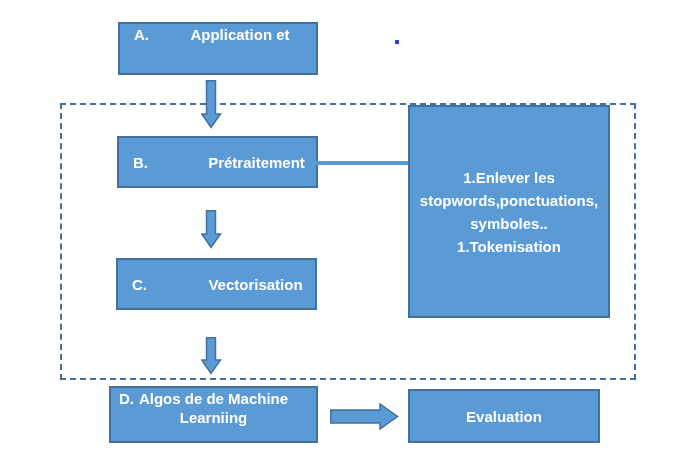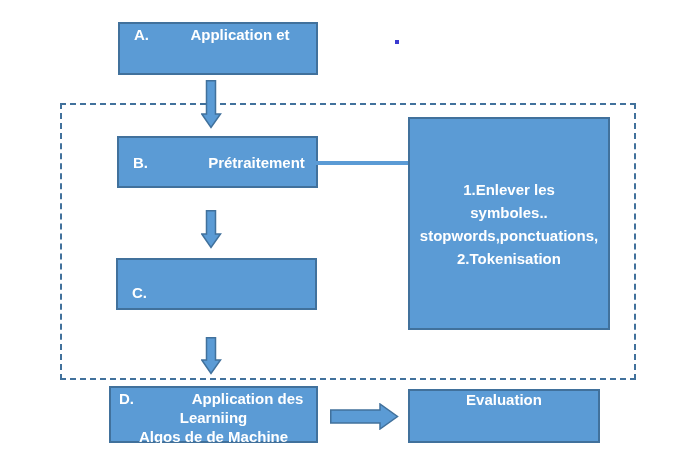--- a/index.html
+++ b/index.html
@@ -38,25 +38,25 @@
   .shift-md{padding-left:68px;}
   .shift-lg{padding-left:78px;}
   .box-a{left:118px;top:22px;width:200px;height:53px;padding-top:2px;}
   .box-b{left:117px;top:136px;width:201px;height:52px;display:flex;align-items:center;justify-content:center;}
   .box-b .line{width:100%;}
   .box-c{left:116px;top:258px;width:201px;height:52px;display:flex;align-items:center;justify-content:center;}
   .box-c .line{width:100%;}
   .box-d{left:109px;top:386px;width:209px;height:57px;padding-top:1px;}
   .box-d .line{line-height:19px;}
   .box-details{
-    left:408px;top:117px;width:202px;height:213px;
+    left:408px;top:105px;width:202px;height:213px;
     display:flex;flex-direction:column;justify-content:center;
   }
   .box-details .line{line-height:23px;}
-  .box-eval{left:408px;top:389px;width:192px;height:54px;display:flex;align-items:flex-start;justify-content:center;}
+  .box-eval{left:408px;top:389px;width:192px;height:54px;display:flex;align-items:center;justify-content:center;}
   .dashed-frame{
     position:absolute;
     left:60px;top:103px;width:576px;height:277px;
     border:2px dashed var(--dashed-border);
     box-sizing:border-box;
   }
   .connector{
     position:absolute;
     left:316px;top:161px;width:93px;height:4px;
     background:var(--box-fill);
@@ -97,46 +97,46 @@
     <div class="line">
       <span class="letter">B.</span>
       <span class="shift-lg">Prétraitement</span>
     </div>
   </div>
 
   <div class="connector"></div>
 
   <div class="box box-details">
     <div class="line">1.Enlever les</div>
+    <div class="line">stopwords,ponctuations,</div>
     <div class="line">symboles..</div>
-    <div class="line">stopwords,ponctuations,</div>
-    <div class="line">2.Tokenisation</div>
+    <div class="line">1.Tokenisation</div>
   </div>
 
   <svg class="arrow arrow-b-c" width="21" height="39" viewBox="0 0 21 39">
     <path d="M 5.5 0.75 L 14.5 0.75 L 14.5 24 L 19.5 24 L 10 37.5 L 0.75 24 L 5.5 24 Z"></path>
   </svg>
 
   <div class="box box-c">
     <div class="line">
       <span class="letter">C.</span>
+      <span class="shift-lg">Vectorisation</span>
     </div>
   </div>
 
   <svg class="arrow arrow-c-d" width="21" height="38" viewBox="0 0 21 38">
     <path d="M 5.5 0.75 L 14.5 0.75 L 14.5 23 L 19.5 23 L 10 36.5 L 0.75 23 L 5.5 23 Z"></path>
   </svg>
 
   <div class="box box-d">
     <div class="line">
       <span class="letter letter-d">D.</span>
-      <span class="shift-md">Application des</span>
     </div>
+    <div class="line">Algos de de Machine</div>
     <div class="line">Learniing</div>
-    <div class="line">Algos de de Machine</div>
   </div>
 
   <svg class="arrow arrow-d-eval" width="69" height="27" viewBox="0 0 69 27">
     <path d="M 0.75 7 L 50 7 L 50 1 L 67.5 13.5 L 50 26 L 50 20 L 0.75 20 Z"></path>
   </svg>
 
   <div class="box box-eval">
     <span>Evaluation</span>
   </div>
 

